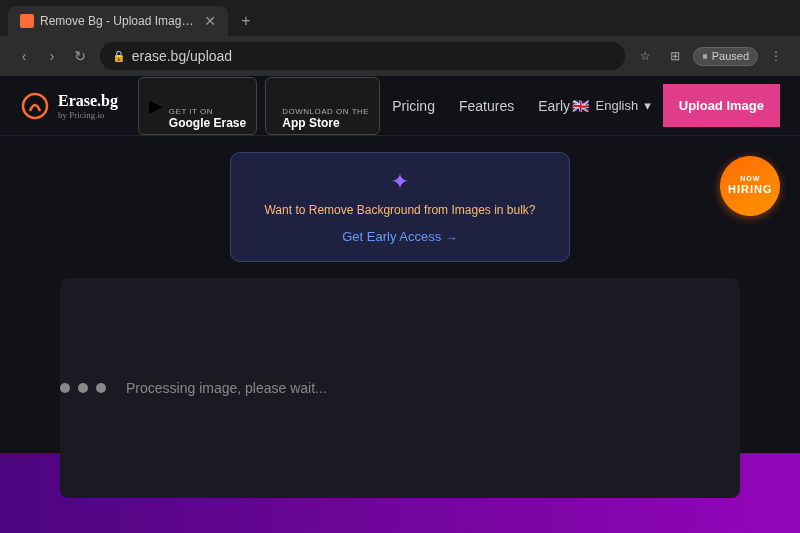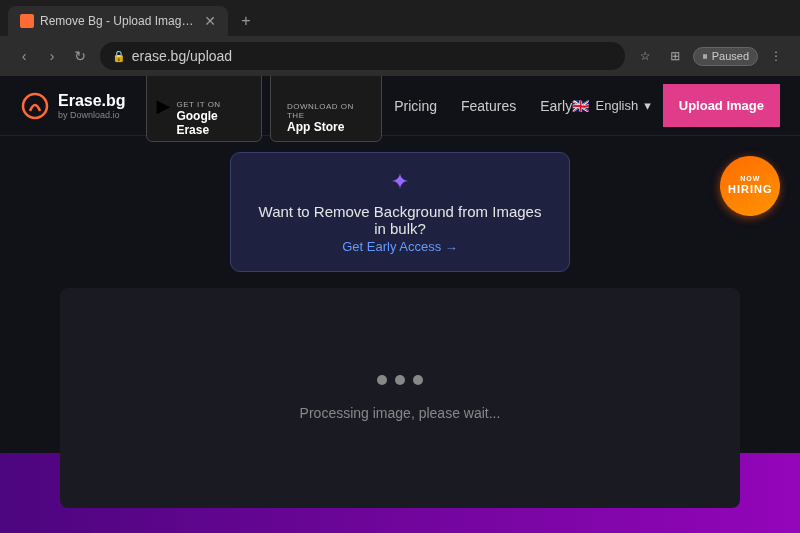--- a/index.html
+++ b/index.html
@@ -182,20 +182,21 @@
       border-bottom: 1px solid #222;
       position: relative;
       z-index: 10;
     }
 
     .logo-area {
       display: flex;
       align-items: center;
       gap: 8px;
       margin-right: 20px;
+      font-family: Liberation Serif, serif;
     }
 
     .logo-icon {
       width: 30px;
       height: 30px;
     }
 
     .logo-text-area {
       display: flex;
       flex-direction: column;
@@ -305,43 +306,42 @@
       z-index: 10;
     }
 
     .banner-icon {
       font-size: 22px;
       color: #9966ff;
       margin-bottom: 8px;
     }
 
     .banner-text {
-      font-size: 15px;
-      color: #e5e5e5;
-      margin-bottom: 0;
+      font-size: 12px;
+      color: #fdba74;
+      margin-bottom: 10px;
     }
 
     .banner-link {
       font-size: 13px;
       color: #6699ff;
       text-decoration: none;
       cursor: pointer;
       margin-top: 6px;
     }
 
     
     .processing-area {
       background: #1a1a22;
       border-radius: 8px;
       margin: 0 60px;
       height: 220px;
       display: flex;
-      flex-direction: column;
-      align-items: center;
-      justify-content: center;
+      align-items: center;
+      justify-content: flex-start;
       gap: 20px;
       position: relative;
       z-index: 10;
     }
 
     .dots-loader {
       display: flex;
       gap: 8px;
     }
 
@@ -436,21 +436,21 @@
 
   <nav class="navbar">
 
     <div class="logo-area">
       <svg class="logo-icon" viewBox="0 0 30 30">
         <circle cx="15" cy="15" r="12" fill="none" stroke="#ff6b35" stroke-width="2.5"></circle>
         <path d="M10 20 Q15 8 20 20" fill="none" stroke="#ff6b35" stroke-width="2.5"></path>
       </svg>
       <div class="logo-text-area">
         <span class="logo-main">Erase.bg</span>
-        <span class="logo-sub">by Download.io</span>
+        <span class="logo-sub">by Pricing.io</span>
       </div>
     </div>
 
     <div class="store-badges">
       <div class="store-badge">
         <span class="store-badge-icon">▶</span>
         <div class="store-badge-text">
           <span class="store-badge-get">GET IT ON</span>
           <span class="store-badge-name">Google Erase</span>
         </div>

